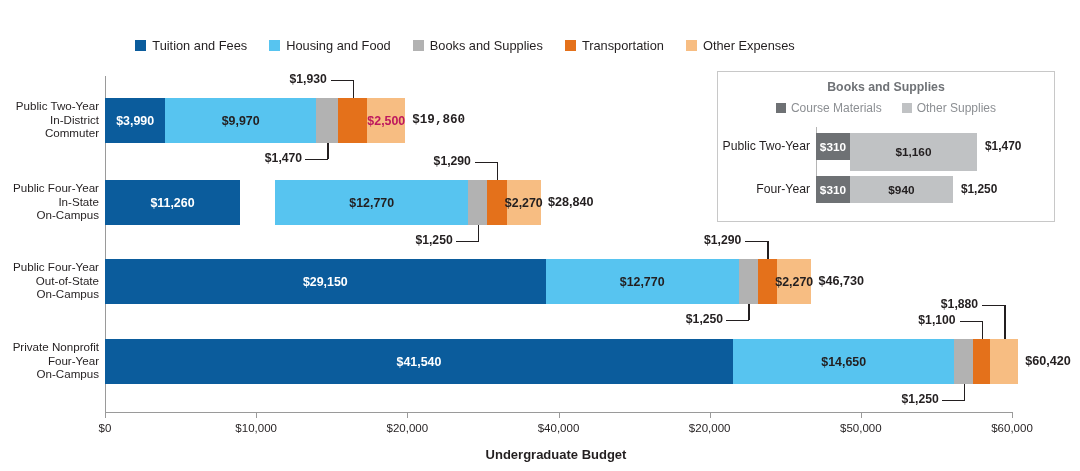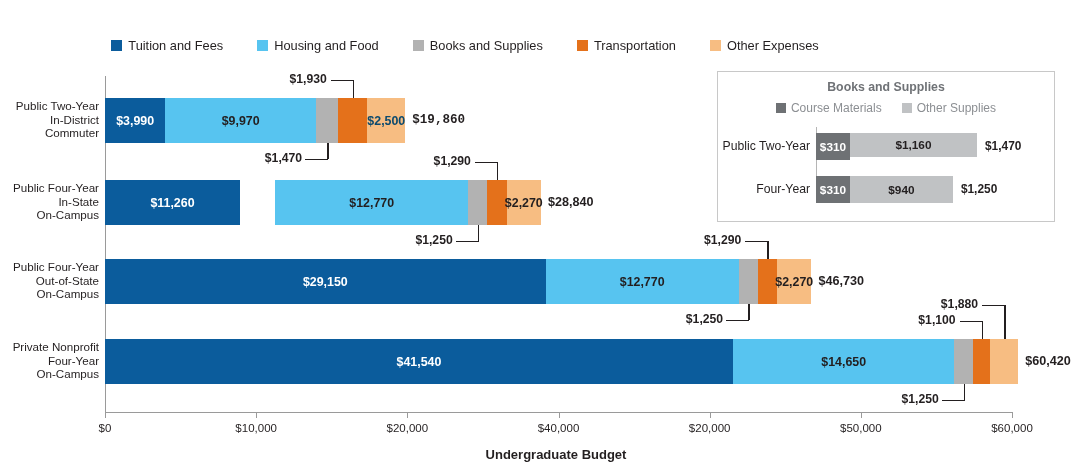--- a/index.html
+++ b/index.html
@@ -50,21 +50,21 @@
 
   
   .legend {
     position: absolute;
     left: 0;
     top: 38px;
     width: 930px;
     display: flex;
     justify-content: center;
     align-items: center;
-    gap: 34px;
+    gap: 22px;
     white-space: nowrap;
   }
   .legend-item {
     display: flex;
     align-items: center;
     gap: 6px;
     font-size: 12.8px;
     color: #231f20;
   }
   .swatch {
@@ -301,21 +301,21 @@
       </div>
       <div class="bar-seg" style="left: 105px; top: 98px; width: 60.3155px; height: 45px; background: rgb(11, 92, 156);">
         <span class="seg-label" style="color: rgb(255, 255, 255);">$3,990</span>
       </div>
       <div class="bar-seg" style="left: 165.315px; top: 98px; width: 150.713px; height: 45px; background: rgb(87, 196, 240);">
         <span class="seg-label" style="color: rgb(35, 31, 32);">$9,970</span>
       </div>
       <div class="bar-seg" style="left: 316.029px; top: 98px; width: 22.2215px; height: 45px; background: rgb(178, 178, 178);"></div>
       <div class="bar-seg" style="left: 338.25px; top: 98px; width: 29.1752px; height: 45px; background: rgb(228, 113, 27);"></div>
       <div class="bar-seg" style="left: 367.425px; top: 98px; width: 37.7917px; height: 45px; background: rgb(247, 189, 130);">
-        <span class="seg-label" style="color: #0c4a6e;">$2,500</span>
+        <span class="seg-label" style="color: #be185d;">$2,500</span>
       </div>
       <div class="total-label" style="left: 412.217px; top: 112.5px; font-family: Liberation Mono, monospace;">$19,860</div>
       <div class="callout-v" style="left: 327.139px; top: 143px; height: 16px;"></div>
       <div class="callout-h" style="left: 305.139px; top: 159px; width: 23px;"></div>
       <div class="callout-text" style="left: 302.139px; top: 151px;">$1,470</div>
       <div class="callout-v" style="left: 352.838px; top: 80px; height: 18px;"></div>
       <div class="callout-h" style="left: 330.838px; top: 80px; width: 23px;"></div>
       <div class="callout-text" style="left: 326.838px; top: 72px;">$1,930</div>
       <div class="bar-seg" style="left: 105px; top: 180px; width: 135px; height: 45px; background: rgb(11, 92, 156);">
         <span class="seg-label" style="color: rgb(255, 255, 255);">$11,260</span>
@@ -385,21 +385,21 @@
           <span class="inset-swatch" style="background: rgb(192, 194, 196);"></span>
           <span>Other Supplies</span>
         </div>
       </div>
     <div id="inset-plot">
         <div class="inset-axis" style="position: absolute; left: 98px; top: 55px; height: 76px;"></div>
         <div class="inset-cat" style="left: 92px; top: 66.5px;">Public Two-Year</div>
         <div class="inset-seg" style="left: 98px; top: 61px; width: 33.9524px; height: 27px; background: rgb(110, 113, 116);">
           <span class="inset-seg-label" style="color: rgb(255, 255, 255);">$310</span>
         </div>
-        <div class="inset-seg" style="left: 131.952px; top: 61px; width: 127.048px; height: 24px; background: rgb(192, 194, 196);">
+        <div class="inset-seg" style="left: 131.952px; top: 61px; width: 127.048px; height: 38px; background: rgb(192, 194, 196);">
           <span class="inset-seg-label" style="color: rgb(35, 31, 32);">$1,160</span>
         </div>
         <div class="inset-total" style="left: 267px; top: 66.5px;">$1,470</div>
         <div class="inset-cat" style="left: 92px; top: 109.5px;">Four-Year</div>
         <div class="inset-seg" style="left: 98px; top: 104px; width: 33.9524px; height: 27px; background: rgb(110, 113, 116);">
           <span class="inset-seg-label" style="color: rgb(255, 255, 255);">$310</span>
         </div>
         <div class="inset-seg" style="left: 131.952px; top: 104px; width: 102.952px; height: 27px; background: rgb(192, 194, 196);">
           <span class="inset-seg-label" style="color: rgb(35, 31, 32);">$940</span>
         </div>

